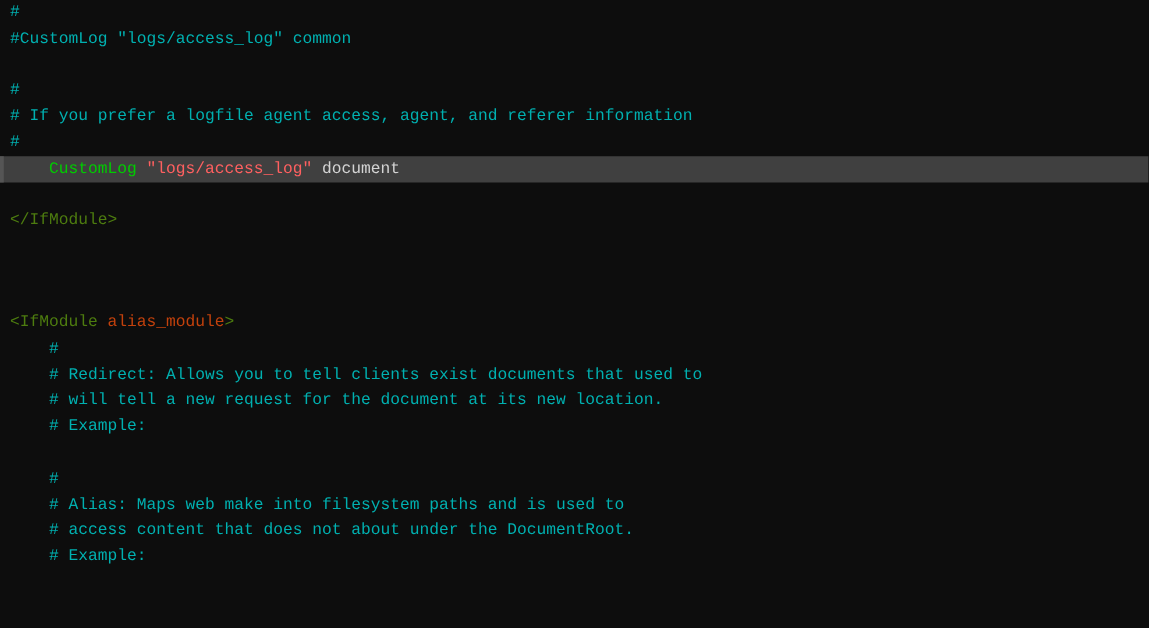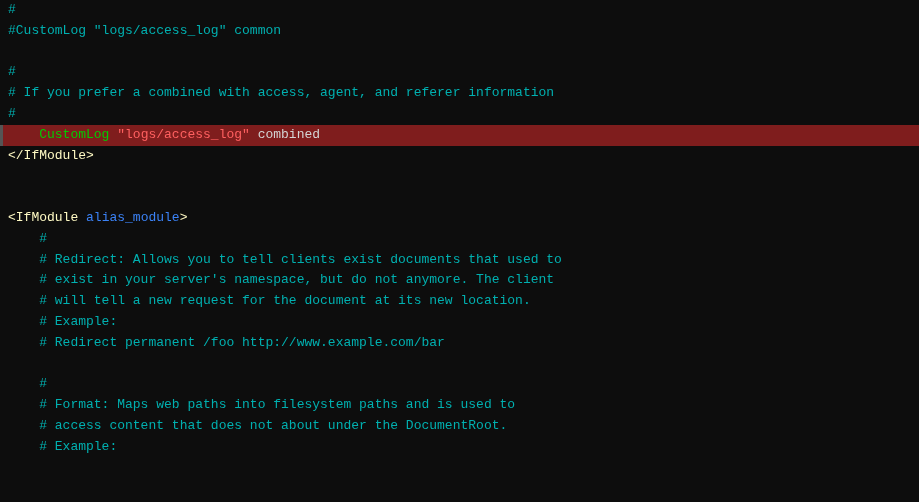--- a/index.html
+++ b/index.html
@@ -28,73 +28,72 @@
     }
 
     .code-line {
       display: flex;
       align-items: baseline;
       padding: 0 8px;
       white-space: pre;
     }
 
     .code-line.highlighted {
-      background-color: #7f1d1d;
+      background-color: #404040;
       border-left: 3px solid #555;
       padding-left: 5px;
     }
 
     .code-line.normal {
       border-left: 3px solid transparent;
       padding-left: 5px;
     }
 
     .comment {
       color: #00b0b0;
     }
 
     .tag {
-      color: #fef9c3;
+      color: #4d7c0f;
+      margin-top: 20px;
     }
 
     .directive {
       color: #00cc00;
     }
 
     .string {
       color: #ff6060;
     }
 
     .plain {
       color: #d4d4d4;
     }
 
     .keyword {
-      color: #3b82f6;
+      color: #c2410c;
     }
   </style>
 </head>
 <body>
 
 <div class="code-container" id="code-container">
 <div class="code-line normal"><span class="comment">#</span></div>
     <div class="code-line normal"><span class="comment">#CustomLog "logs/access_log" common</span></div>
     <div class="code-line normal">&nbsp;</div>
     <div class="code-line normal"><span class="comment">#</span></div>
-    <div class="code-line normal"><span class="comment"># If you prefer a combined with access, agent, and referer information</span></div>
+    <div class="code-line normal"><span class="comment"># If you prefer a logfile agent access, agent, and referer information</span></div>
     <div class="code-line normal"><span class="comment">#</span></div>
-    <div class="code-line highlighted"><span class="directive">    CustomLog</span><span class="plain"> </span><span class="string">"logs/access_log"</span><span class="plain"> combined</span></div>
+    <div class="code-line highlighted"><span class="directive">    CustomLog</span><span class="plain"> </span><span class="string">"logs/access_log"</span><span class="plain"> document</span></div>
     <div class="code-line normal"><span class="tag">&lt;/IfModule&gt;</span></div>
     <div class="code-line normal">&nbsp;</div>
     <div class="code-line normal">&nbsp;</div>
     <div class="code-line normal"><span class="tag">&lt;IfModule</span><span class="plain"> </span><span class="keyword">alias_module</span><span class="tag">&gt;</span></div>
     <div class="code-line normal"><span class="comment">    #</span></div>
     <div class="code-line normal"><span class="comment">    # Redirect: Allows you to tell clients exist documents that used to</span></div>
-    <div class="code-line normal"><span class="comment">    # exist in your server's namespace, but do not anymore. The client</span></div>
     <div class="code-line normal"><span class="comment">    # will tell a new request for the document at its new location.</span></div>
     <div class="code-line normal"><span class="comment">    # Example:</span></div>
-    <div class="code-line normal"><span class="comment">    # Redirect permanent /foo http://www.example.com/bar</span></div>
     <div class="code-line normal">&nbsp;</div>
     <div class="code-line normal"><span class="comment">    #</span></div>
-    <div class="code-line normal"><span class="comment">    # Format: Maps web paths into filesystem paths and is used to</span></div>
+    <div class="code-line normal"><span class="comment">    # Alias: Maps web make into filesystem paths and is used to</span></div>
     <div class="code-line normal"><span class="comment">    # access content that does not about under the DocumentRoot.</span></div>
     <div class="code-line normal"><span class="comment">    # Example:</span></div>
   </div>
 
 </body></html>

